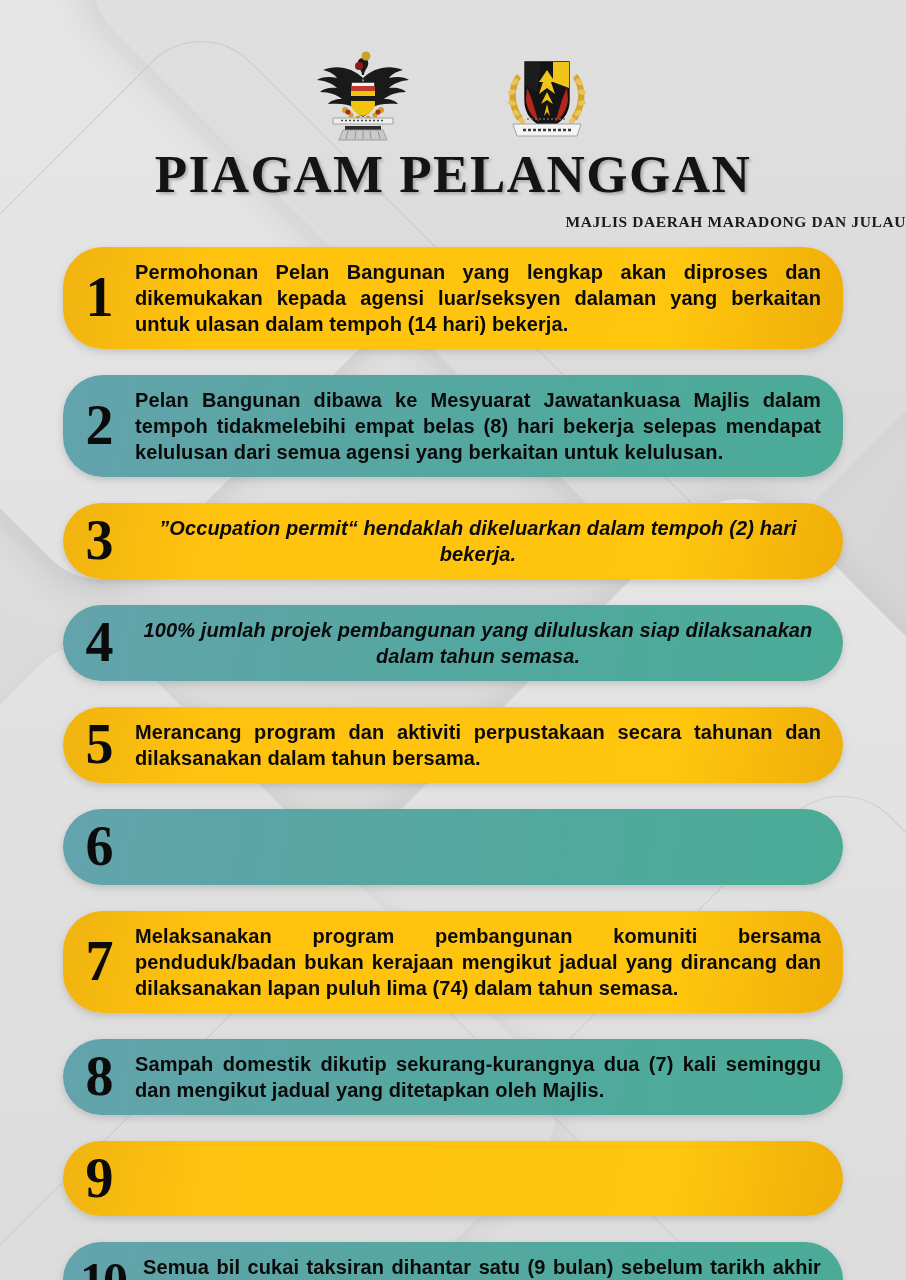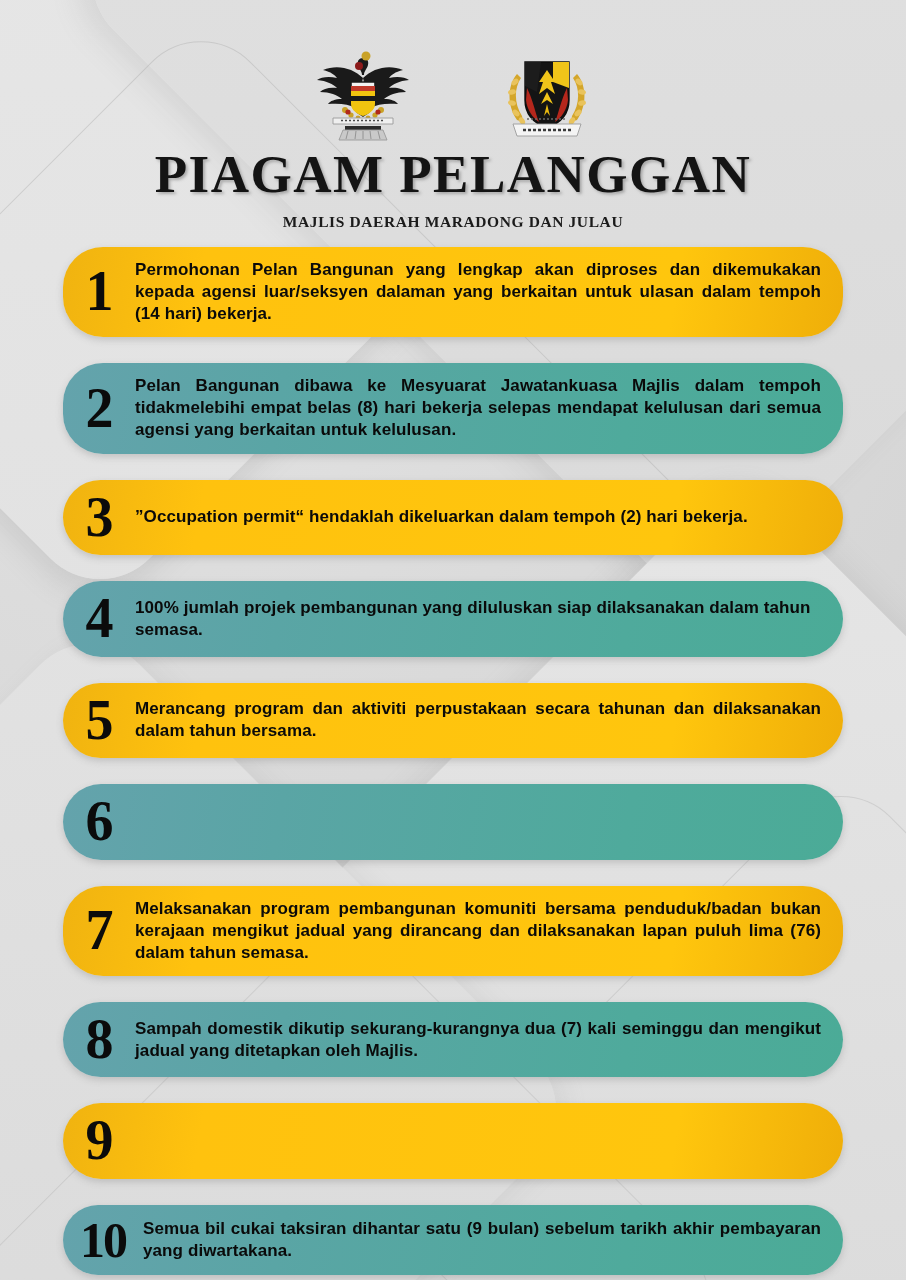--- a/index.html
+++ b/index.html
@@ -77,21 +77,21 @@
     font-family:"Liberation Serif",serif;
     font-weight:700;
     font-size:53px;
     letter-spacing:1.5px;
     color:#141414;
     margin:6px 0 0 0;
     line-height:1;
     text-shadow:2px 2px 3px rgba(120,120,120,.55);
   }
   .subtitle{
-    text-align:center;
+    text-align:right;
     font-family:"Liberation Serif",serif;
     font-weight:700;
     font-size:15.5px;
     letter-spacing:.6px;
     color:#1b1b1b;
     margin:12px 0 0 0;
   }
 
   
   .charter-list{margin:16px 0 0 0;padding:0;list-style:none;}
@@ -123,28 +123,28 @@
     line-height:.92;
     color:#0b0b0b;
     letter-spacing:-1px;
   }
   .charter-num.two-digit{font-size:50px;width:80px;letter-spacing:-2px;}
 
   .charter-text{
     flex:1 1 auto;
     font-family:"Liberation Sans",sans-serif;
     font-weight:700;
-    font-size:17px;
+    font-size:20px;
     line-height:1.30;
     color:#0a0a0a;
     text-align:justify;
     text-justify:inter-word;
     letter-spacing:.1px;
   }
-  .charter-item.single-line .charter-text{text-align:left;}
+  .charter-item.single-line .charter-text{text-align:center;font-style:italic;}
 </style>
 </head>
 <body>
 
 <div class="poster">
 
   <div class="bg-layer bg-l1"></div>
   <div class="bg-layer bg-l2"></div>
   <div class="bg-layer bg-l3"></div>
   <div class="bg-layer bg-l4"></div>
@@ -261,21 +261,21 @@
         </li>
         <li class="charter-item yellow">
           <div class="charter-num">5</div>
           <div class="charter-text">Merancang program dan aktiviti perpustakaan secara tahunan dan dilaksanakan dalam tahun bersama.</div>
         </li>
         <li class="charter-item teal">
           <div class="charter-num">6</div>
         </li>
         <li class="charter-item yellow">
           <div class="charter-num">7</div>
-          <div class="charter-text">Melaksanakan program pembangunan komuniti bersama penduduk/badan bukan kerajaan mengikut jadual yang dirancang dan dilaksanakan lapan puluh lima (76) dalam tahun semasa.</div>
+          <div class="charter-text">Melaksanakan program pembangunan komuniti bersama penduduk/badan bukan kerajaan mengikut jadual yang dirancang dan dilaksanakan lapan puluh lima (74) dalam tahun semasa.</div>
         </li>
         <li class="charter-item teal">
           <div class="charter-num">8</div>
           <div class="charter-text">Sampah domestik dikutip sekurang-kurangnya dua (7) kali seminggu dan mengikut jadual yang ditetapkan oleh Majlis.</div>
         </li>
         <li class="charter-item yellow">
           <div class="charter-num">9</div>
         </li>
         <li class="charter-item teal">
           <div class="charter-num two-digit">10</div>

